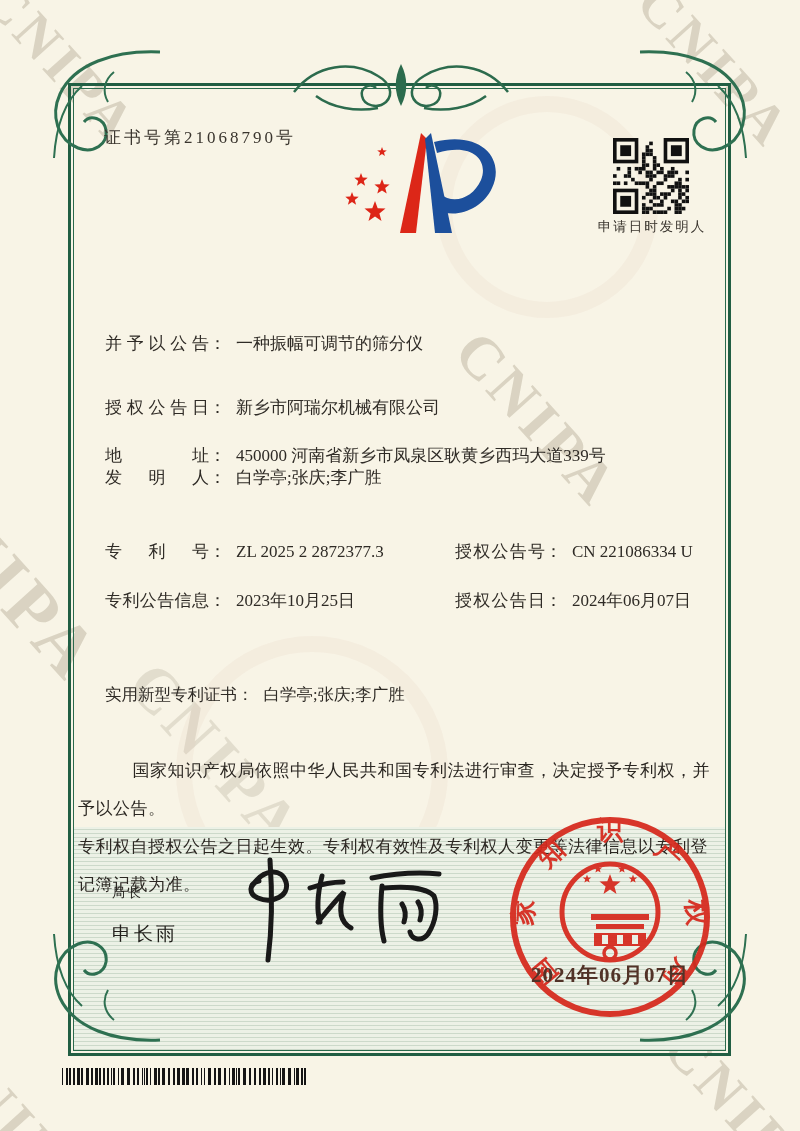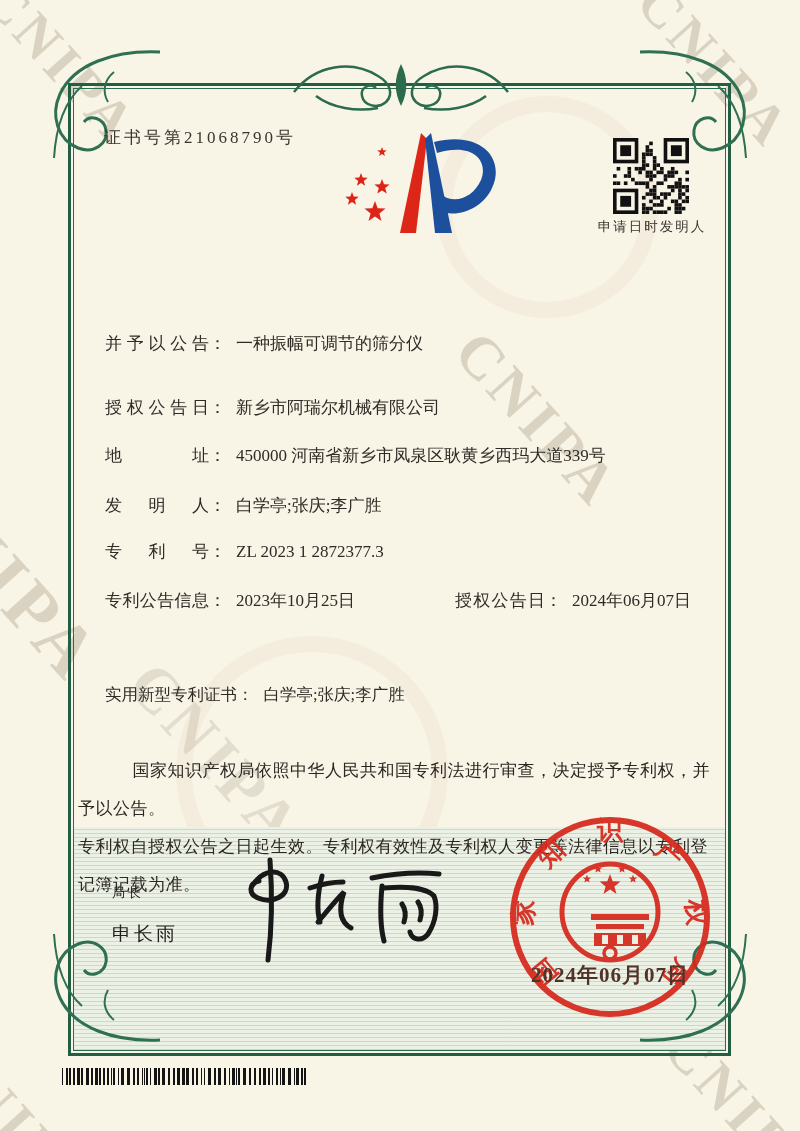--- a/index.html
+++ b/index.html
@@ -255,25 +255,28 @@
 
   <div class="row" style="top:332px;">
     <span class="lbl">并予以公告</span><span>：</span><span class="val">一种振幅可调节的筛分仪</span>
   </div>
   <div class="row" style="top:396px;">
     <span class="lbl">授权公告日</span><span>：</span><span class="val">新乡市阿瑞尔机械有限公司</span>
   </div>
   <div class="row" style="top:444px;">
     <span class="lbl">地址</span><span>：</span><span class="val">450000 河南省新乡市凤泉区耿黄乡西玛大道339号</span>
   </div>
-  <div class="row" style="top:494px;">
+  <div class="row" style="top:466px;">
     <span class="lbl">发明人</span><span>：</span><span class="val">白学亭;张庆;李广胜</span>
   </div>
   <div class="row" style="top:540px;">
-    <span class="lbl">专利号</span><span>：</span><span class="val">ZL 2023 1 2872377.3</span>
+    <span class="lbl">专利号</span><span>：</span><span class="val">ZL 2025 2 2872377.3</span>
+    <span class="col2">
+      <span class="lbl">授权公告号</span><span>：</span><span class="val">CN 221086334 U</span>
+    </span>
   </div>
   <div class="row" style="top:589px;">
     <span class="lbl">专利公告信息</span><span>：</span><span class="val">2023年10月25日</span>
     <span class="col2">
       <span class="lbl">授权公告日</span><span>：</span><span class="val">2024年06月07日</span>
     </span>
   </div>
   <div class="row" style="top:684px;font-size:16.5px;">
     <span class="lbl auto">实用新型专利证书</span><span>：</span><span class="val">白学亭;张庆;李广胜</span>
   </div>

